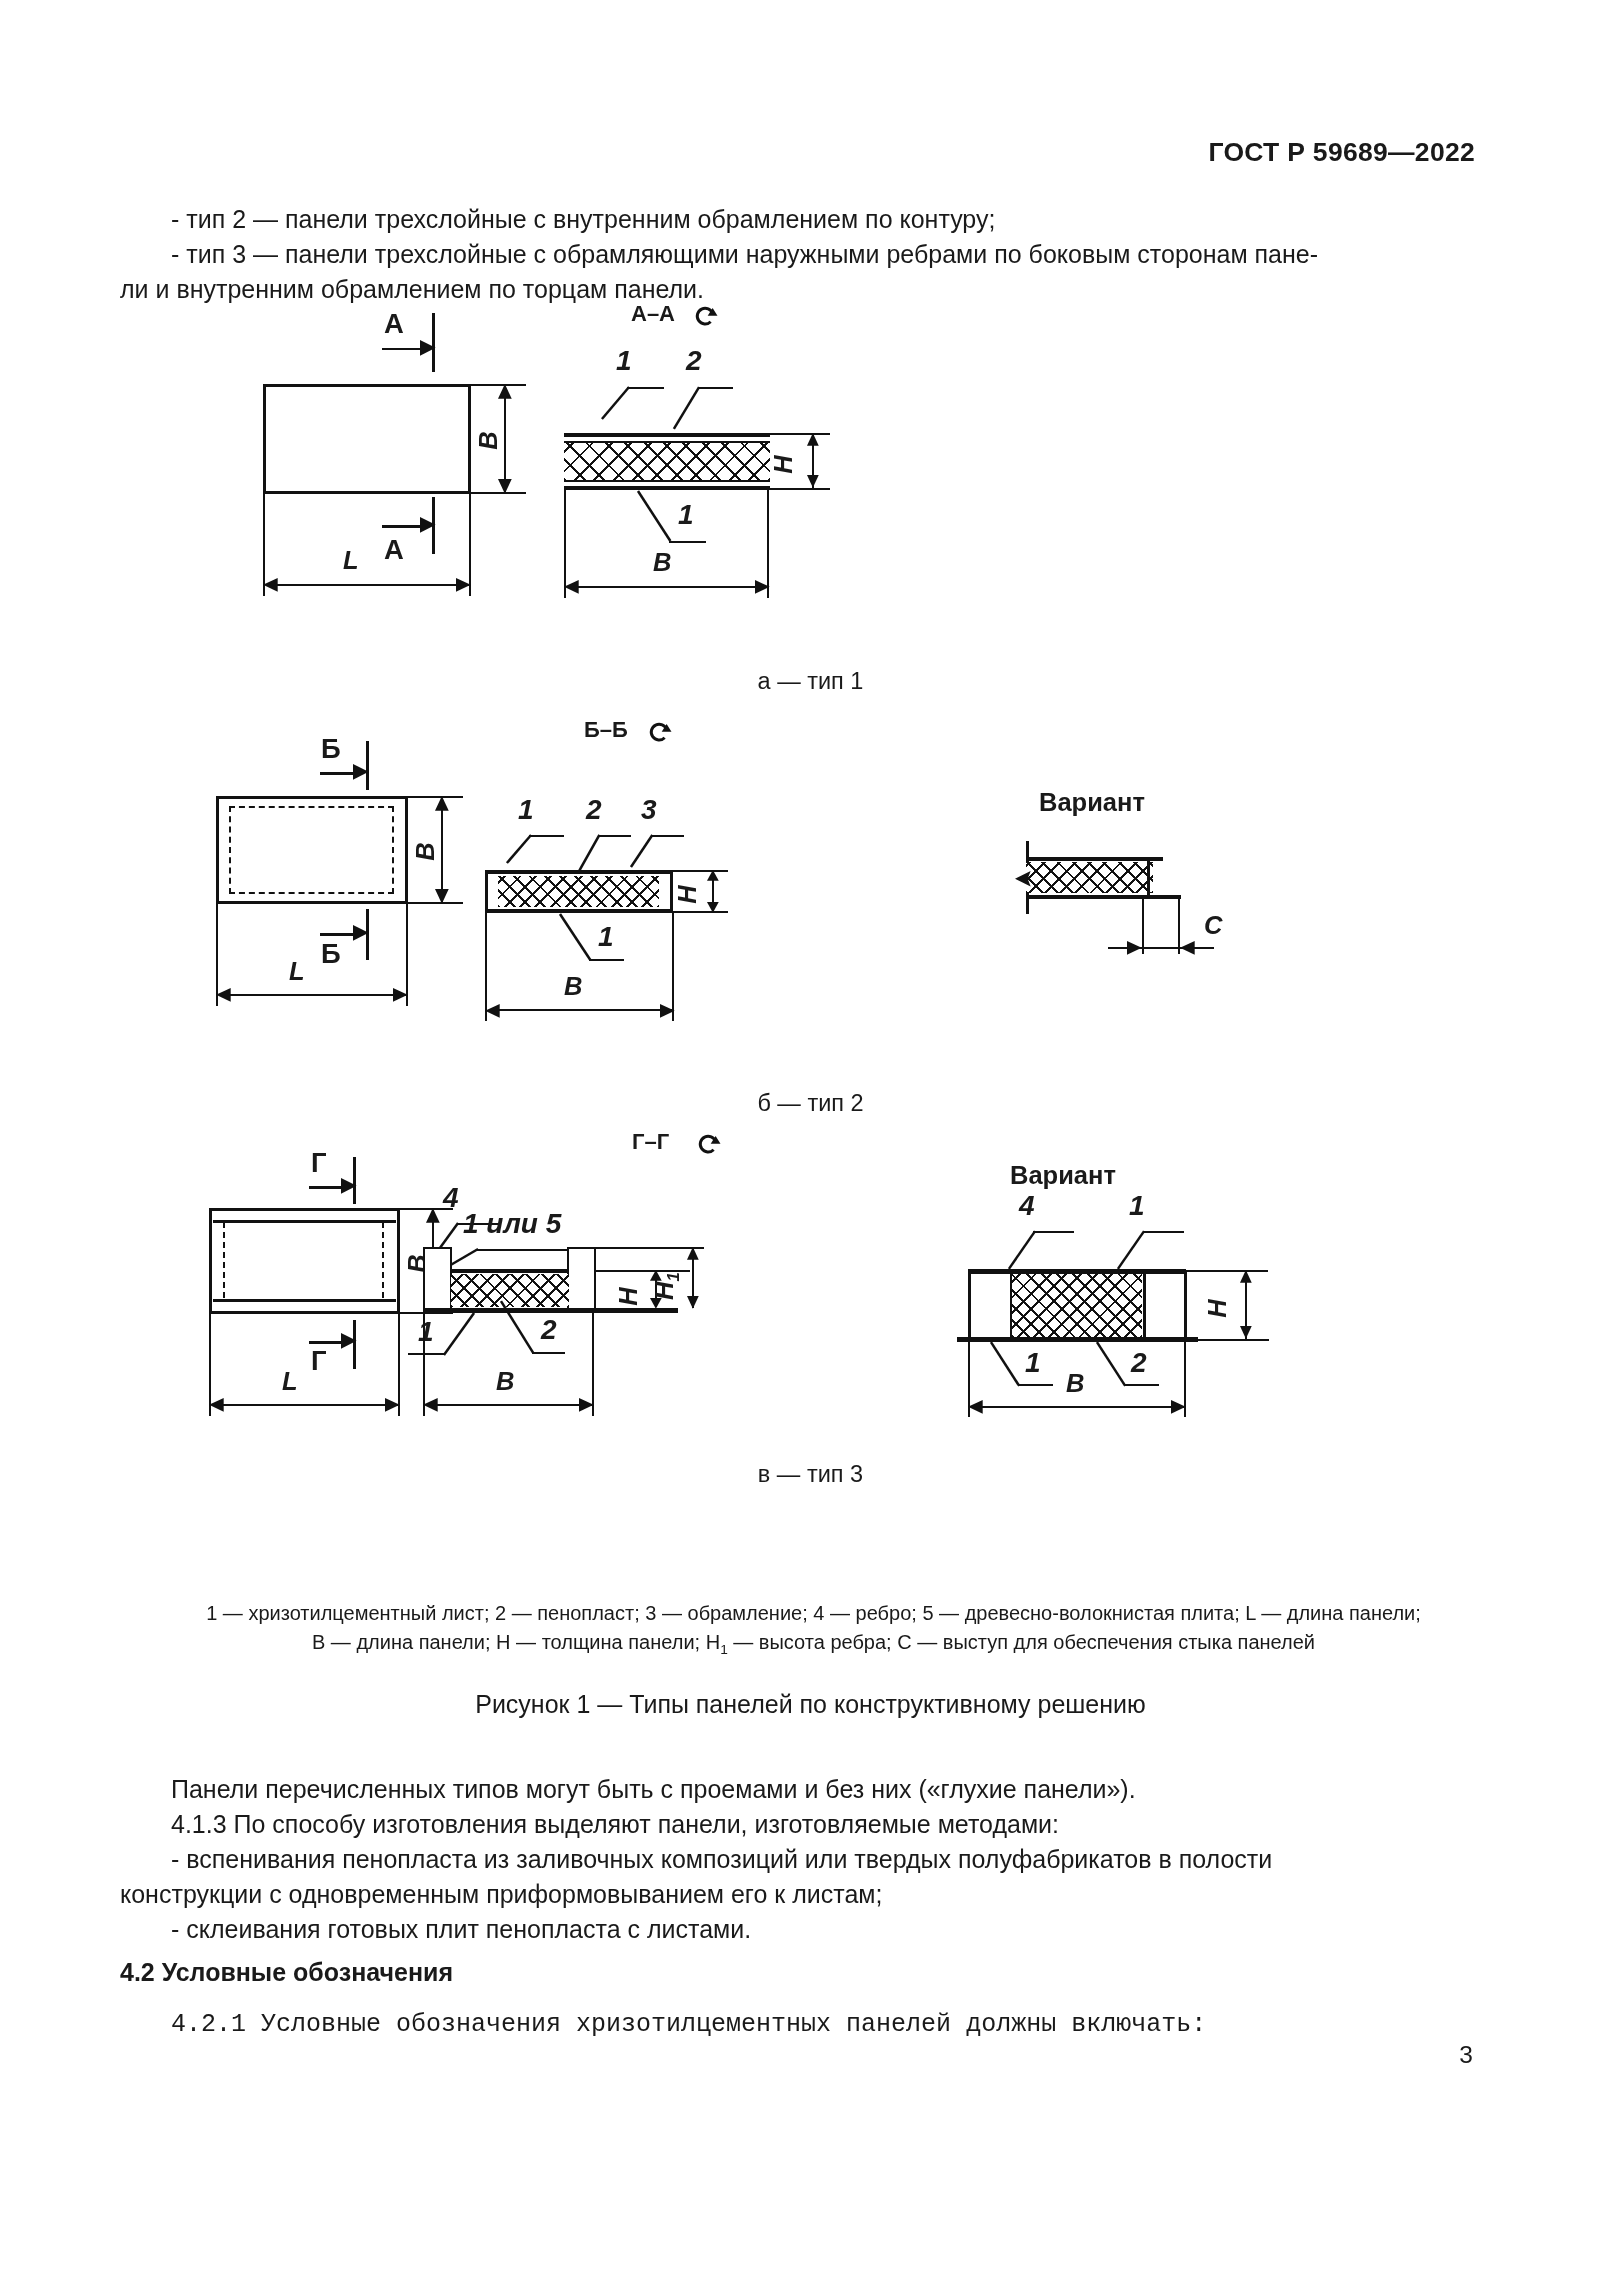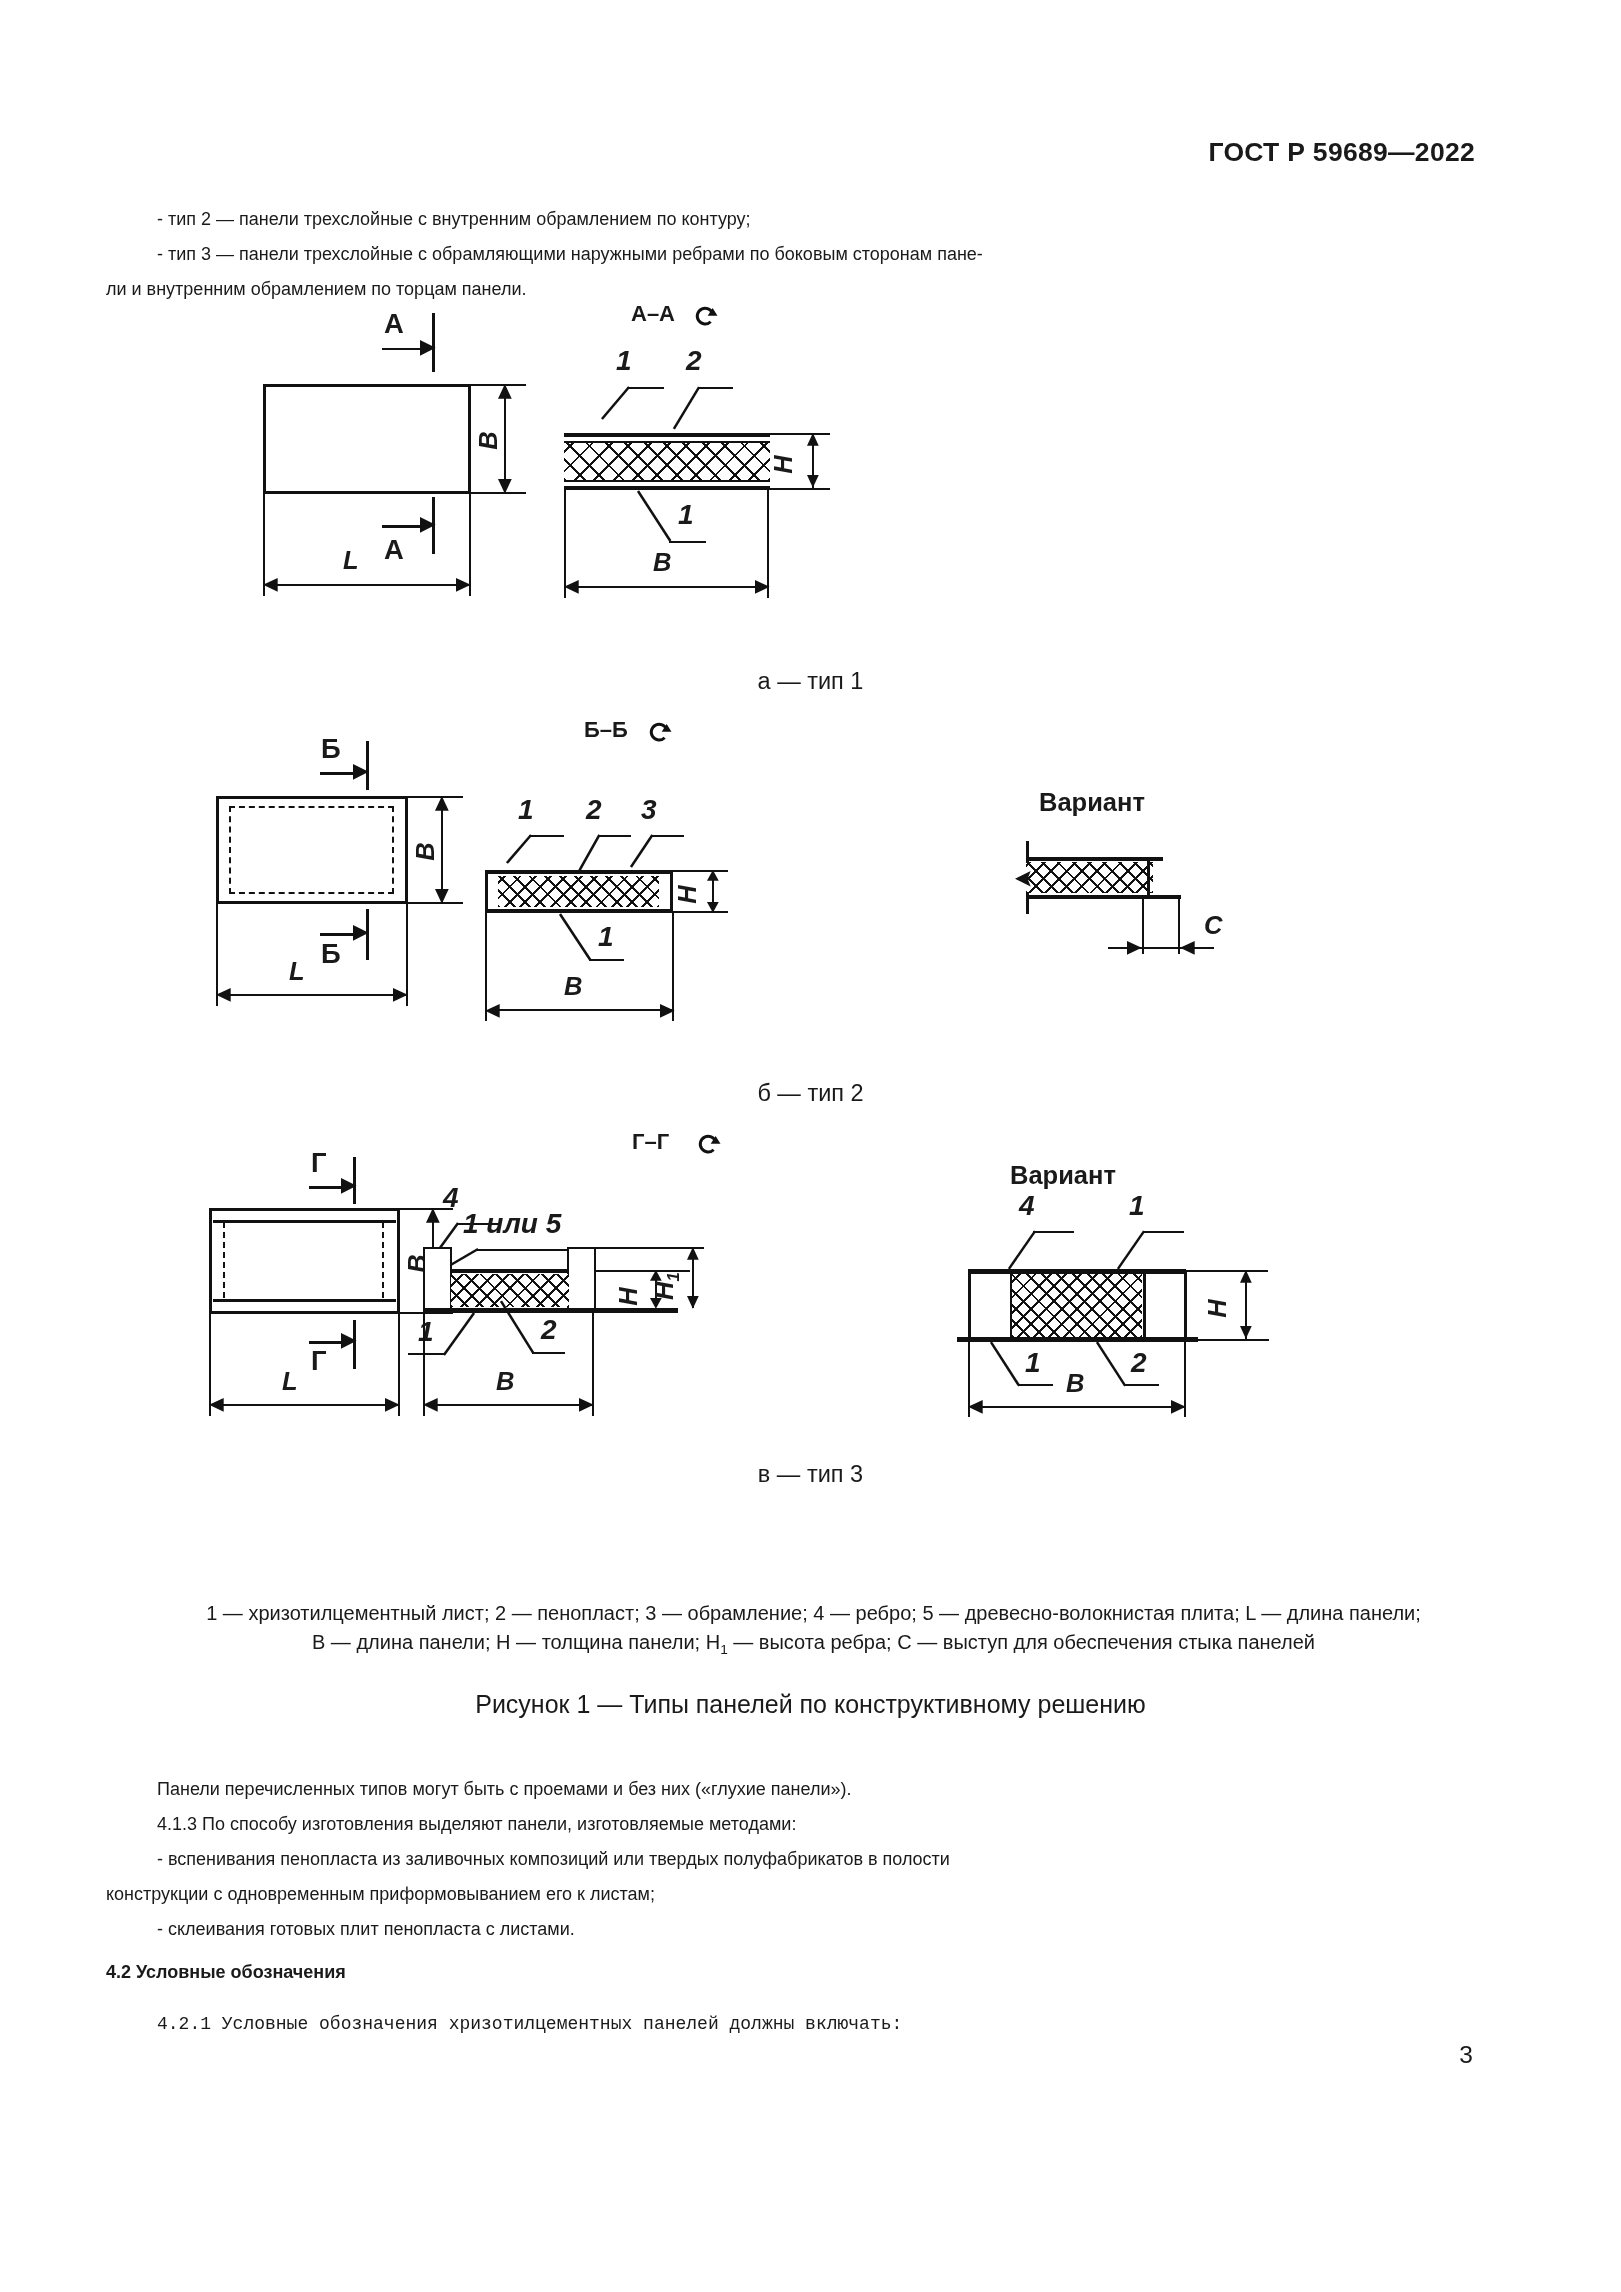--- a/index.html
+++ b/index.html
@@ -27,23 +27,23 @@
     right: 120px;
     font-size: 26.5px;
     font-weight: bold;
     letter-spacing: 0.3px;
     white-space: nowrap;
   }
 
   
   .body-block {
     position: absolute;
-    left: 106px;
+    left: 120px;
     width: 1384px;
-    font-size: 18px;
+    font-size: 25px;
     line-height: 35px;
   }
   .para-indent { text-indent: 51px; }
   .para-just { text-align: justify; }
   .bold-head { font-weight: bold; }
 
   
   .figure {
     position: absolute;
     left: 0;
@@ -407,21 +407,21 @@
         <div class="ln lnh" style="left:1108px; top:212px; width:106px; height:2px;"></div>
         <svg class="arrow-svg" style="left:1127px; top:206px;" width="15.7" height="14.7" viewBox="0 0 16 15">
           <polygon points="15,7 0,0 0,14" fill="#111"></polygon>
         </svg>
         <svg class="arrow-svg" style="left:1180px; top:206px;" width="15.7" height="14.7" viewBox="0 0 16 15">
           <polygon points="0,7 15,0 15,14" fill="#111"></polygon>
         </svg>
         <div class="dim" style="left:1204px; top:176px;">C</div>
       </div>
 
-      <div class="sub-caption" style="top:345px;">
+      <div class="sub-caption" style="top:355px;">
         <span>б — тип 2</span>
       </div>
     </div>
 
     <div class="fig-row" style="height:402px;">
 
       <div class="dw">
         <div class="lbl-up" style="left:311px; top:0px;">Г</div>
         <div class="ln lnv" style="left:353px; top:9.8px; height:47px;"></div>
         <div class="ln lnh" style="left:309px; top:39px; width:37px;"></div>

